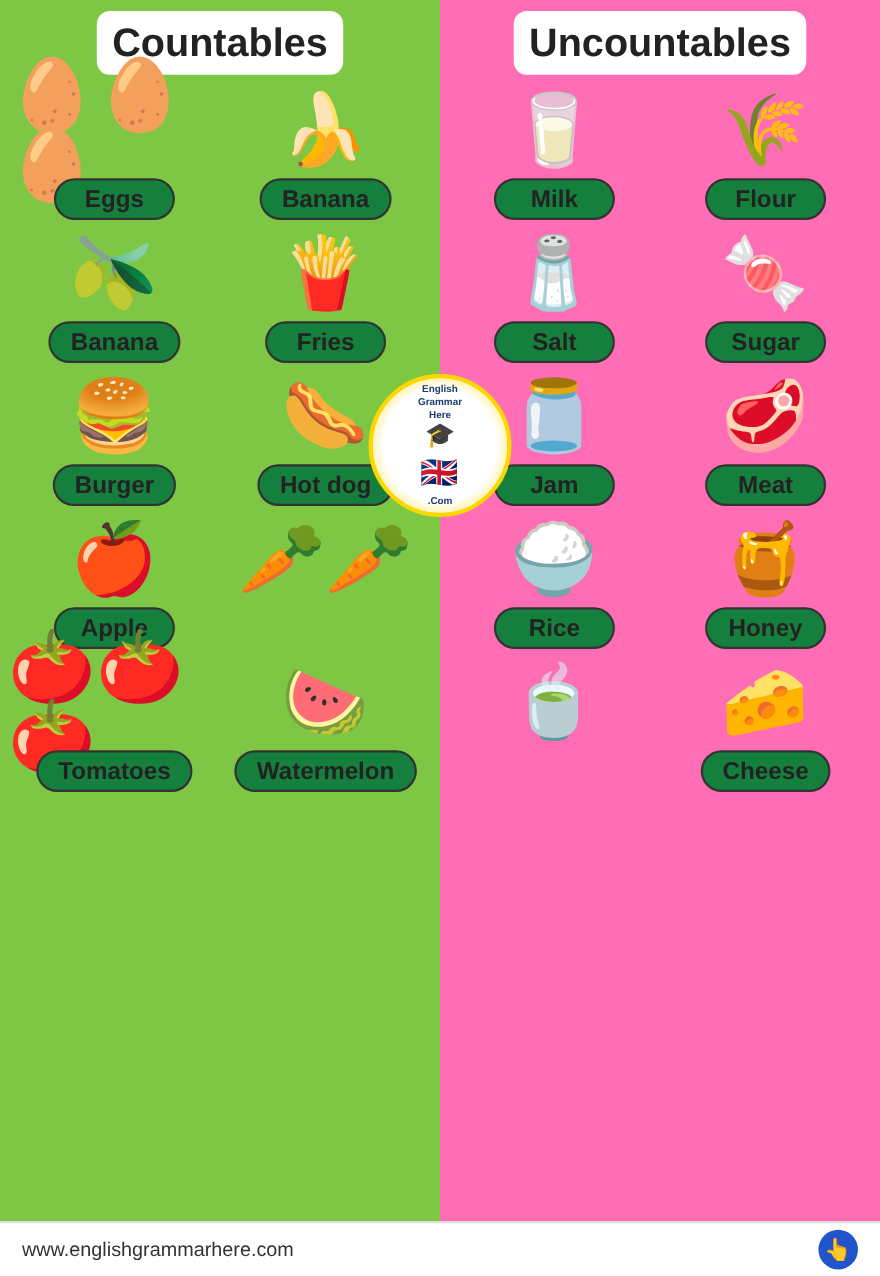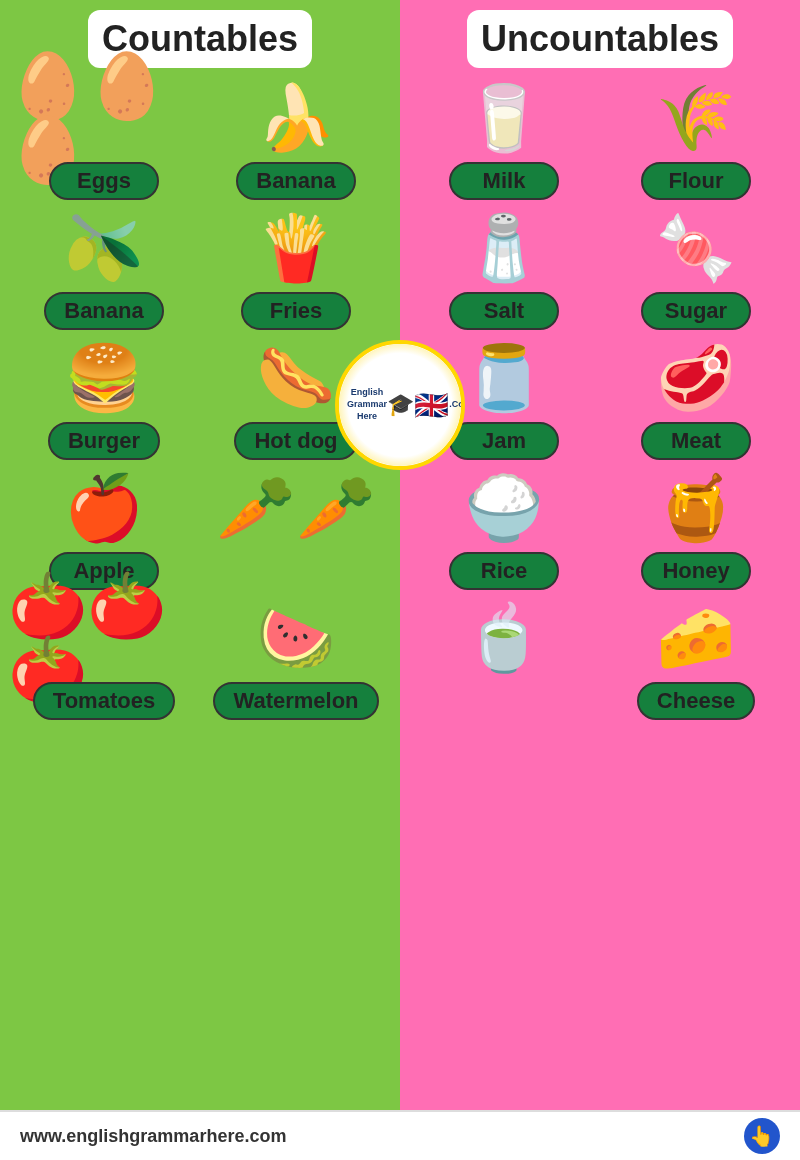--- a/index.html
+++ b/index.html
@@ -84,21 +84,21 @@
       display: flex;
       align-items: center;
       justify-content: space-between;
       padding: 0 20px;
       border-top: 2px solid #ddd;
       width: 100%;
     }
 
     .footer-url {
       font-size: 18px;
-      font-weight: 700;
+      font-weight: 400;
       color: #333;
     }
 
     .footer-icon {
       width: 36px;
       height: 36px;
       background: #2255CC;
       border-radius: 50%;
       display: flex;
       align-items: center;
@@ -126,21 +126,23 @@
       font-weight: bold;
       text-align: center;
       overflow: hidden;
     }
 
     .logo-inner {
       width: 100%;
       height: 100%;
       border-radius: 50%;
       display: flex;
-      align-items: center;
+      flex-direction: column;
+      align-items: center;
+      justify-content: center;
       background: radial-gradient(circle, #fff 60%, #FFD700 100%);
       padding: 8px;
     }
 
     .logo-text {
       font-size: 9px;
       font-weight: 900;
       color: #1a3a6e;
       text-align: center;
       line-height: 1.3;

